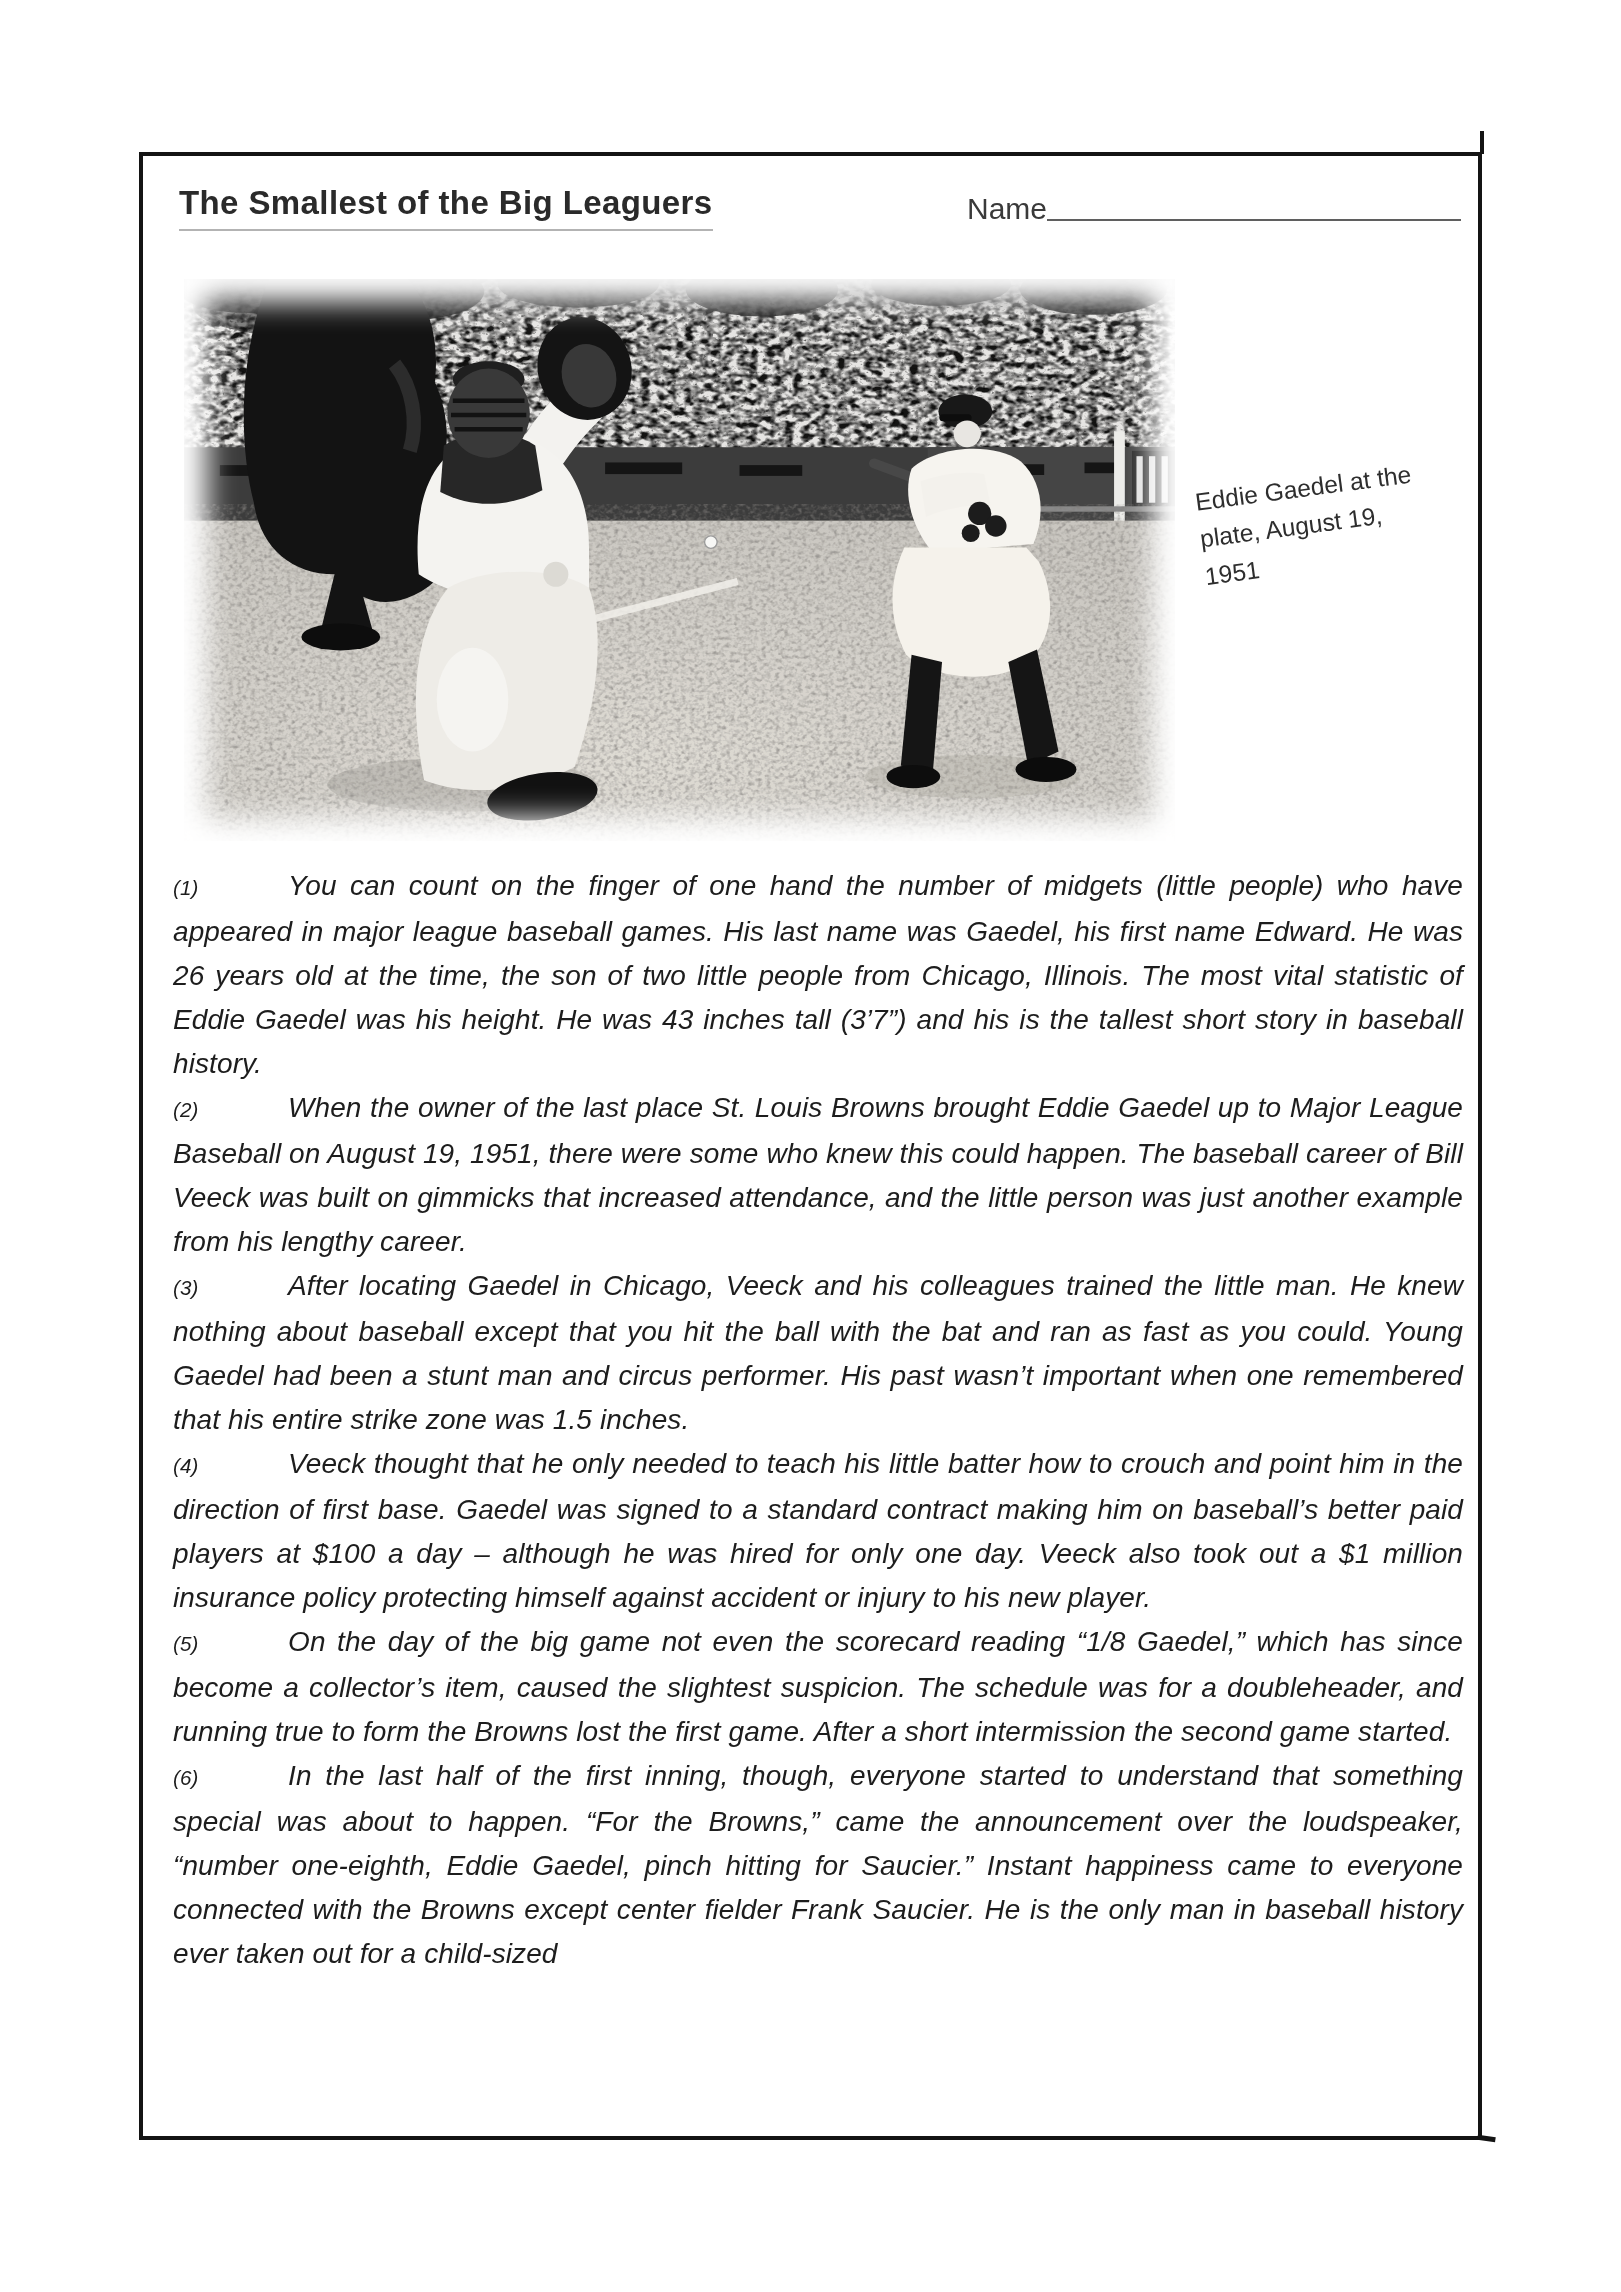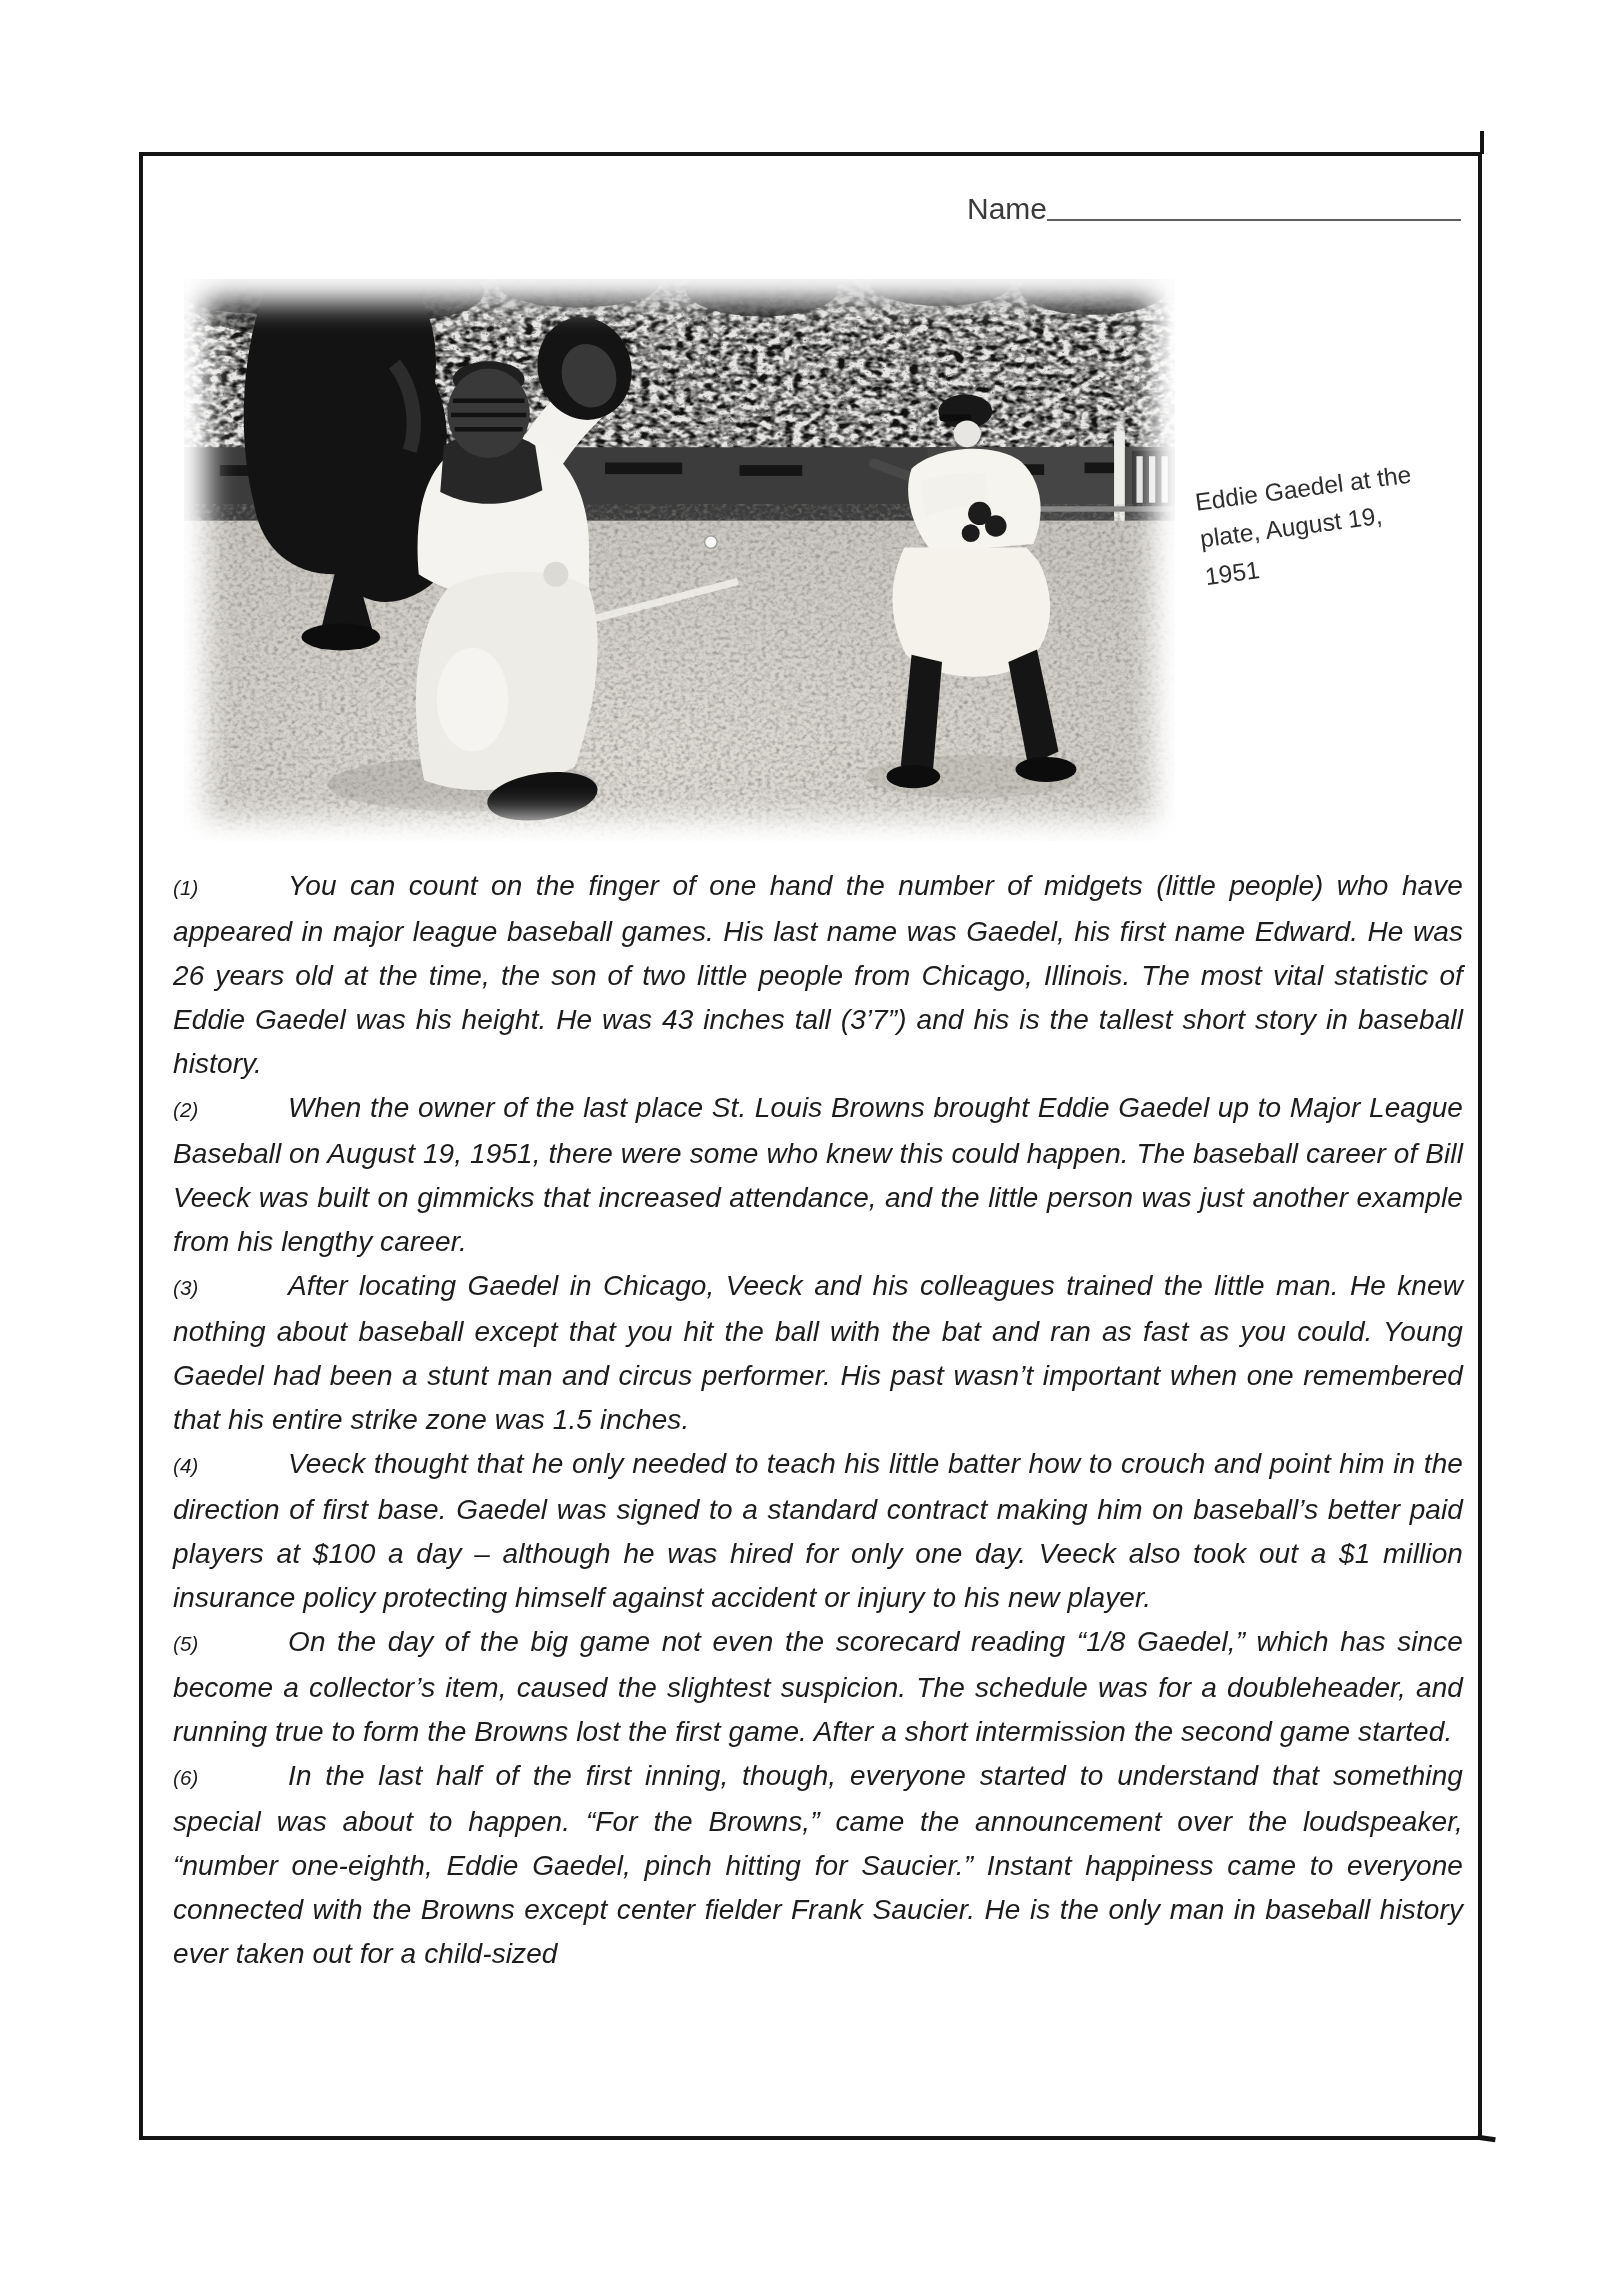--- a/index.html
+++ b/index.html
@@ -42,20 +42,21 @@
     letter-spacing:0.1px;
   }
   .passage p{margin:0;font-style:italic;}
   .pnum{display:inline-block;width:115px;font-size:20.6px;color:#1d1d1d;}
 </style>
 </head>
 <body>
 
 <div class="sheet">
 
+  <h1 class="page-title">The Smallest of the Big Leaguers</h1>
 
   <div class="name-row">
     <span>Name</span>
     <span class="name-line"></span>
   </div>
 
   <figure class="photo">
     <svg viewBox="0 0 1106 628" preserveAspectRatio="none">
       <defs>
         <filter id="crowdA" x="-5%" y="-5%" width="110%" height="110%">

